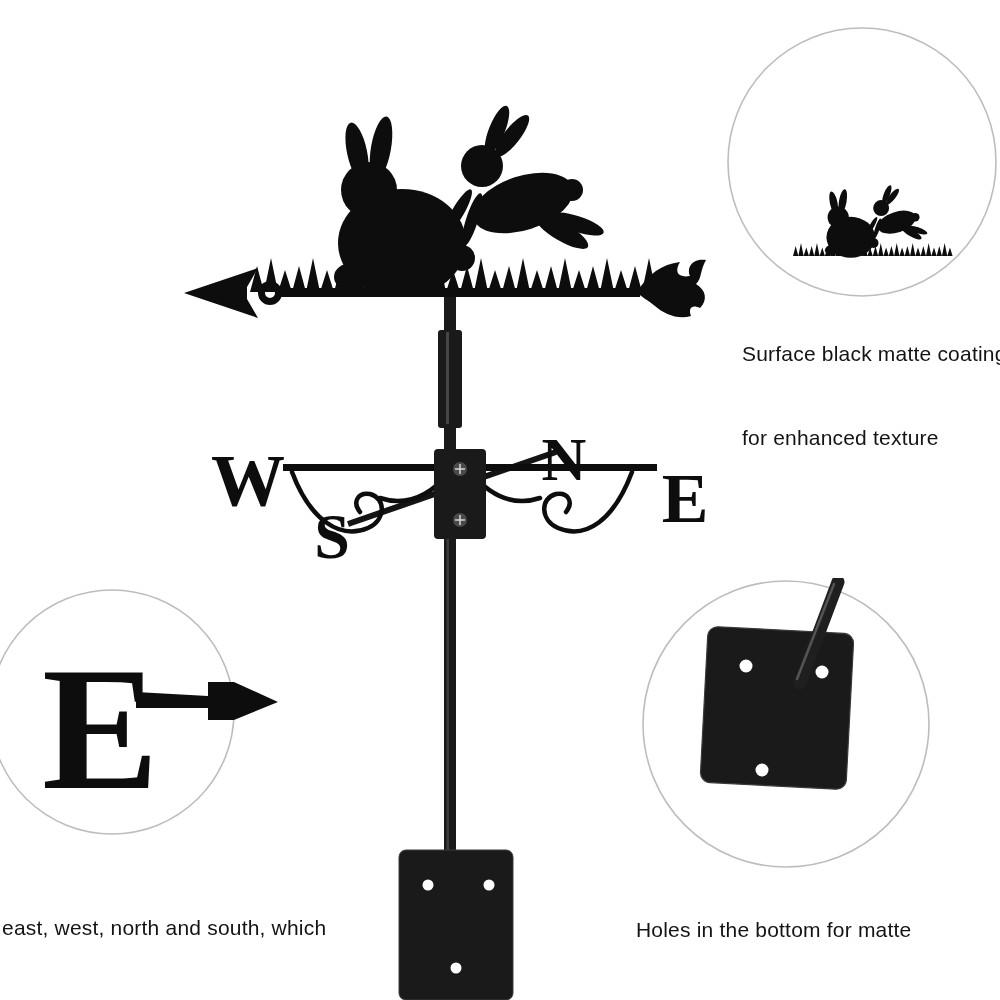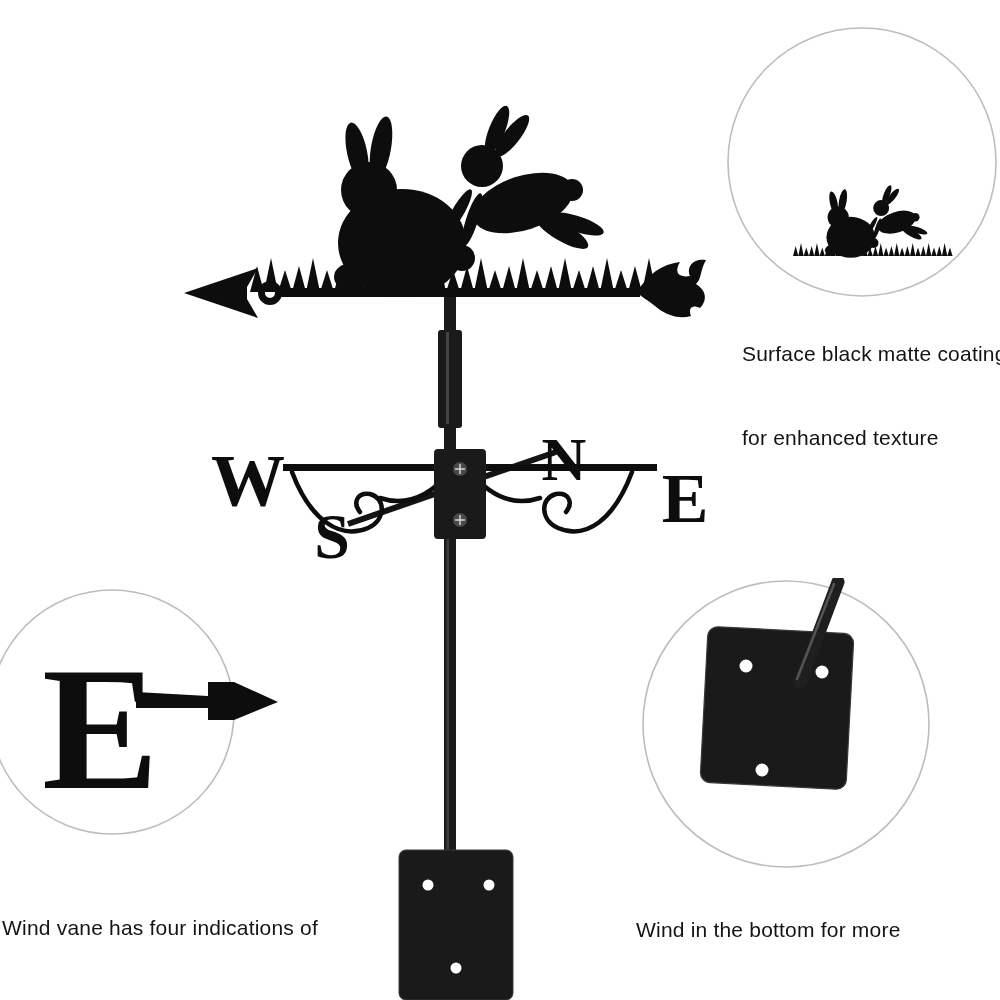--- a/index.html
+++ b/index.html
@@ -128,37 +128,36 @@
     <div>Surface black matte coating</div>
     <div>for enhanced texture</div>
   </div>
 
   <svg class="abs" style="left:-16px;top:584px" width="310" height="268" viewBox="0 0 310 268">
     <circle class="circle-border" cx="128" cy="128" r="122"></circle>
     <text class="dir-letter" x="58" y="204" font-size="175">E</text>
     <path class="ink" d="M152 108 L224 112 L224 98 L250 98 L294 118 L250 136 L224 136 L224 124 L152 124 Z"></path>
   </svg>
   <div class="note" style="left:2px;top:858px;">
-    <div>Wind vane has four indications of</div>
     <div>east, west, north and south, which</div>
     
   </div>
 
   <svg class="abs" style="left:640px;top:578px" width="292" height="292" viewBox="0 0 292 292">
     <circle class="circle-border" cx="146" cy="146" r="143"></circle>
     <g>
       <rect class="metal" x="64" y="52" width="146" height="156" rx="10" transform="rotate(3 137 130)"></rect>
       <rect x="64" y="52" width="146" height="156" rx="10" transform="rotate(3 137 130)" fill="none" stroke="#3a3a3a" stroke-width="1.2"></rect>
       <circle class="hole" cx="106" cy="88" r="6.5"></circle>
       <circle class="hole" cx="182" cy="94" r="6.5"></circle>
       <circle class="hole" cx="122" cy="192" r="6.5"></circle>
     </g>
     <g>
       <line x1="198" y1="4" x2="160" y2="105" stroke="#1f1f1f" stroke-width="13" stroke-linecap="round"></line>
       <line x1="194" y1="6" x2="157" y2="101" stroke="#545454" stroke-width="2.5" stroke-linecap="round"></line>
     </g>
   </svg>
   <div class="note" style="left:636px;top:860px;">
-    <div>Wind in the bottom for more</div>
+    <div>Holes in the bottom for matte</div>
     
   </div>
 
 </div>
 
 </body></html>

